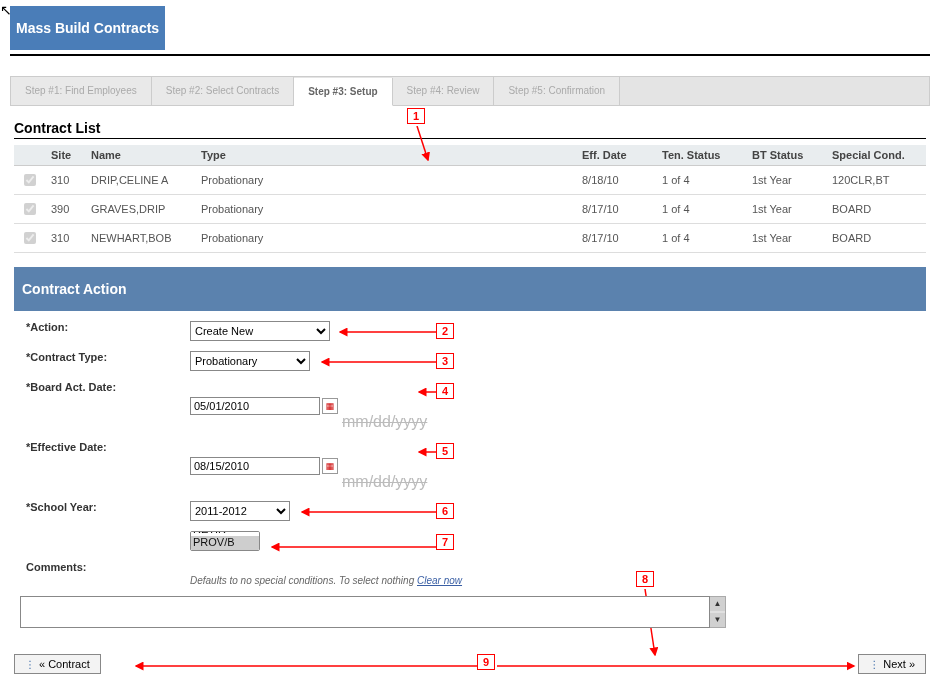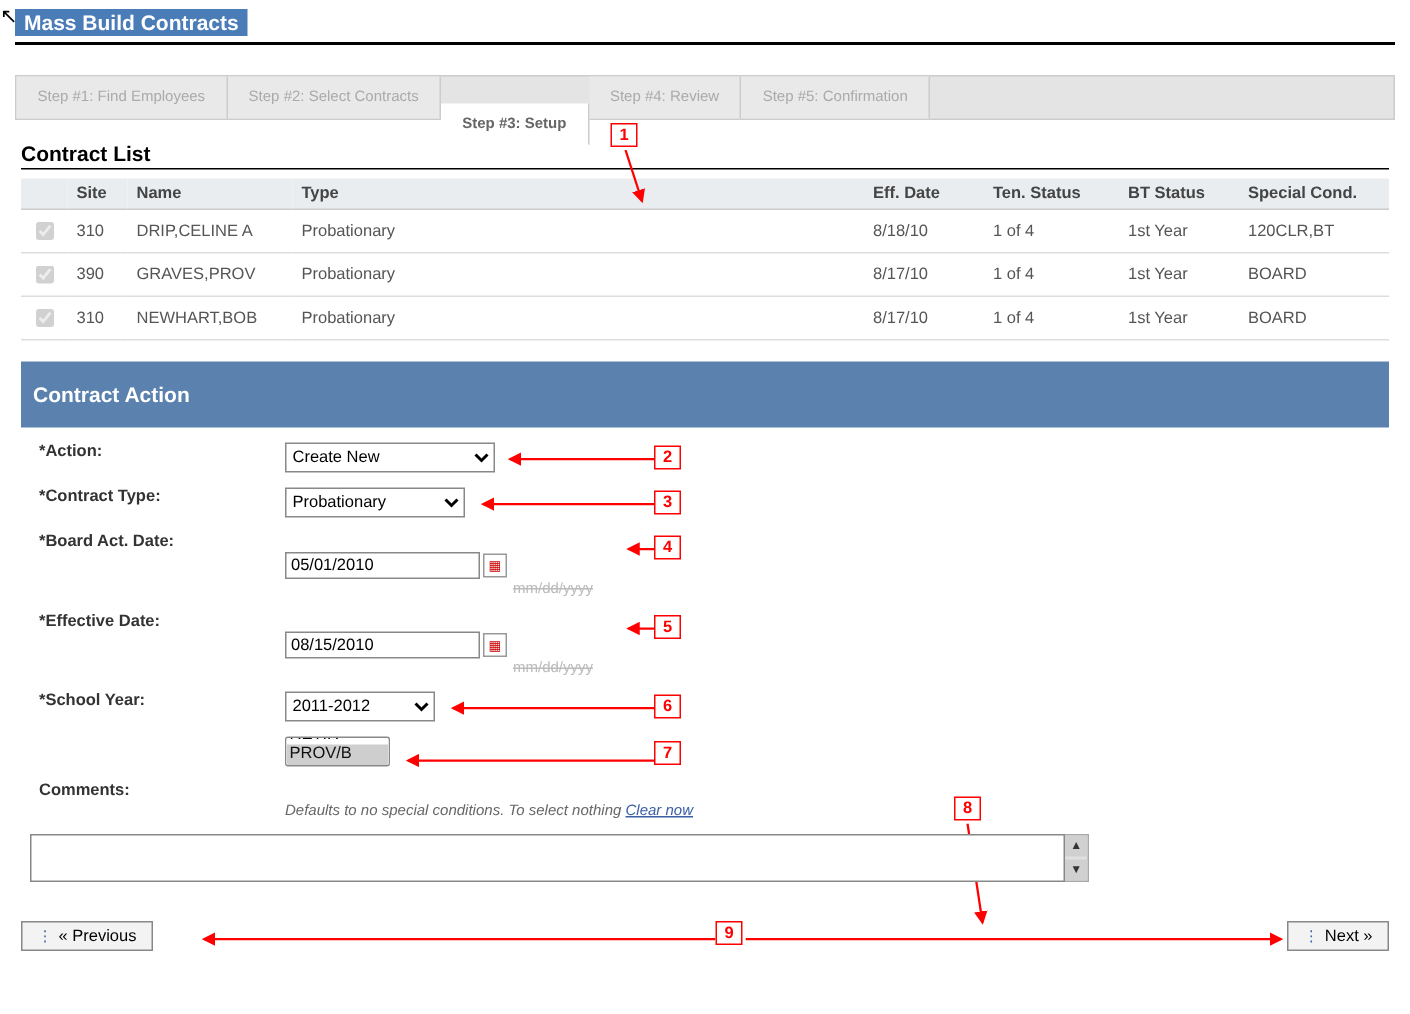--- a/index.html
+++ b/index.html
@@ -17,21 +17,21 @@
   left: 0;
   font-size: 14px;
   color: #000;
   z-index: 100;
 }
 .page-title {
   background: #4a7db8;
   color: #fff;
   font-size: 14px;
   font-weight: bold;
-  padding: 1px 6px;
+  padding: 14px 6px;
   display: inline-block;
   margin: 6px 0 0 10px;
 }
 .hr-line {
   border: none;
   border-top: 2px solid #000;
   margin: 4px 10px 0 10px;
 }
 .wizard-tabs {
   display: flex;
@@ -46,21 +46,21 @@
   border-right: 1px solid #ccc;
   background: #e9e9e9;
   cursor: pointer;
 }
 .tab.active {
   background: #fff;
   color: #666;
   font-weight: bold;
   border-bottom: 1px solid #fff;
   position: relative;
-  top: 18px;
+  top: 1px;
 }
 .content {
   margin: 14px 14px 0 14px;
 }
 .section-title {
   font-size: 14px;
   font-weight: bold;
   color: #000;
   border-bottom: 1px solid #000;
   padding-bottom: 2px;
@@ -137,21 +137,21 @@
   font-size: 9px;
   color: #c00;
 }
 .hint {
   font-style: italic;
   color: #666;
   font-size: 10px;
 }
 .placeholder-date {
   color: #bbb;
-  font-size: 10px;
+  font-size: 16px;
   margin-left: 4px;
   text-decoration: line-through;
   margin-top: 32px;
 }
 .multi-select {
   width: 70px;
   font-size: 11px;
 }
 .multi-wrap {
   display: flex;
@@ -266,21 +266,21 @@
           <td>DRIP,CELINE A</td>
           <td>Probationary</td>
           <td>8/18/10</td>
           <td>1 of 4</td>
           <td>1st Year</td>
           <td>120CLR,BT</td>
         </tr>
         <tr>
           <td><input type="checkbox" disabled="" class="chk" checked="" style=""></td>
           <td>390</td>
-          <td>GRAVES,PROV</td>
+          <td>GRAVES,DRIP</td>
           <td>Probationary</td>
           <td>8/17/10</td>
           <td>1 of 4</td>
           <td>1st Year</td>
           <td>BOARD</td>
         </tr>
         <tr>
           <td><input type="checkbox" disabled="" class="chk" checked="" style=""></td>
           <td>310</td>
           <td>NEWHART,BOB</td>
@@ -402,21 +402,21 @@
         </div>
       </div>
     </div>
 
   </div>
 </div>
 
 <div class="nav-buttons rel">
   <button class="nav-btn">
     <span class="dots">⋮</span>
-    <span>« Previous</span>
+    <span>« Contract</span>
   </button>
   <svg class="arrow" style="left:120px; top:6px;" width="345" height="12">
       <line x1="343" y1="6" x2="2" y2="6" stroke="#f00" stroke-width="1.5" marker-end="url(#ah1)"></line>
     </svg>
   <div class="callout" style="left:463px; top:0px;">9</div>
   <svg class="arrow" style="left:483px; top:6px;" width="360" height="12">
       <line x1="0" y1="6" x2="357" y2="6" stroke="#f00" stroke-width="1.5" marker-end="url(#ah1)"></line>
     </svg>
   <button class="nav-btn">
     <span class="dots">⋮</span>

